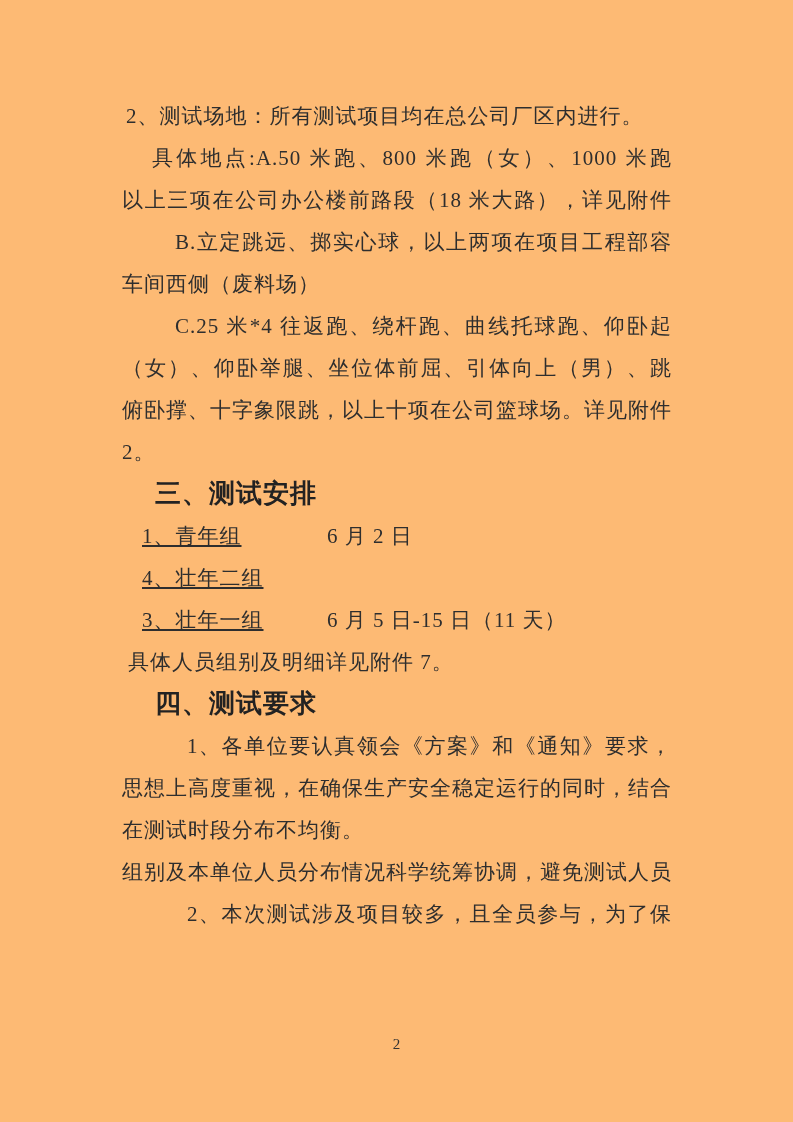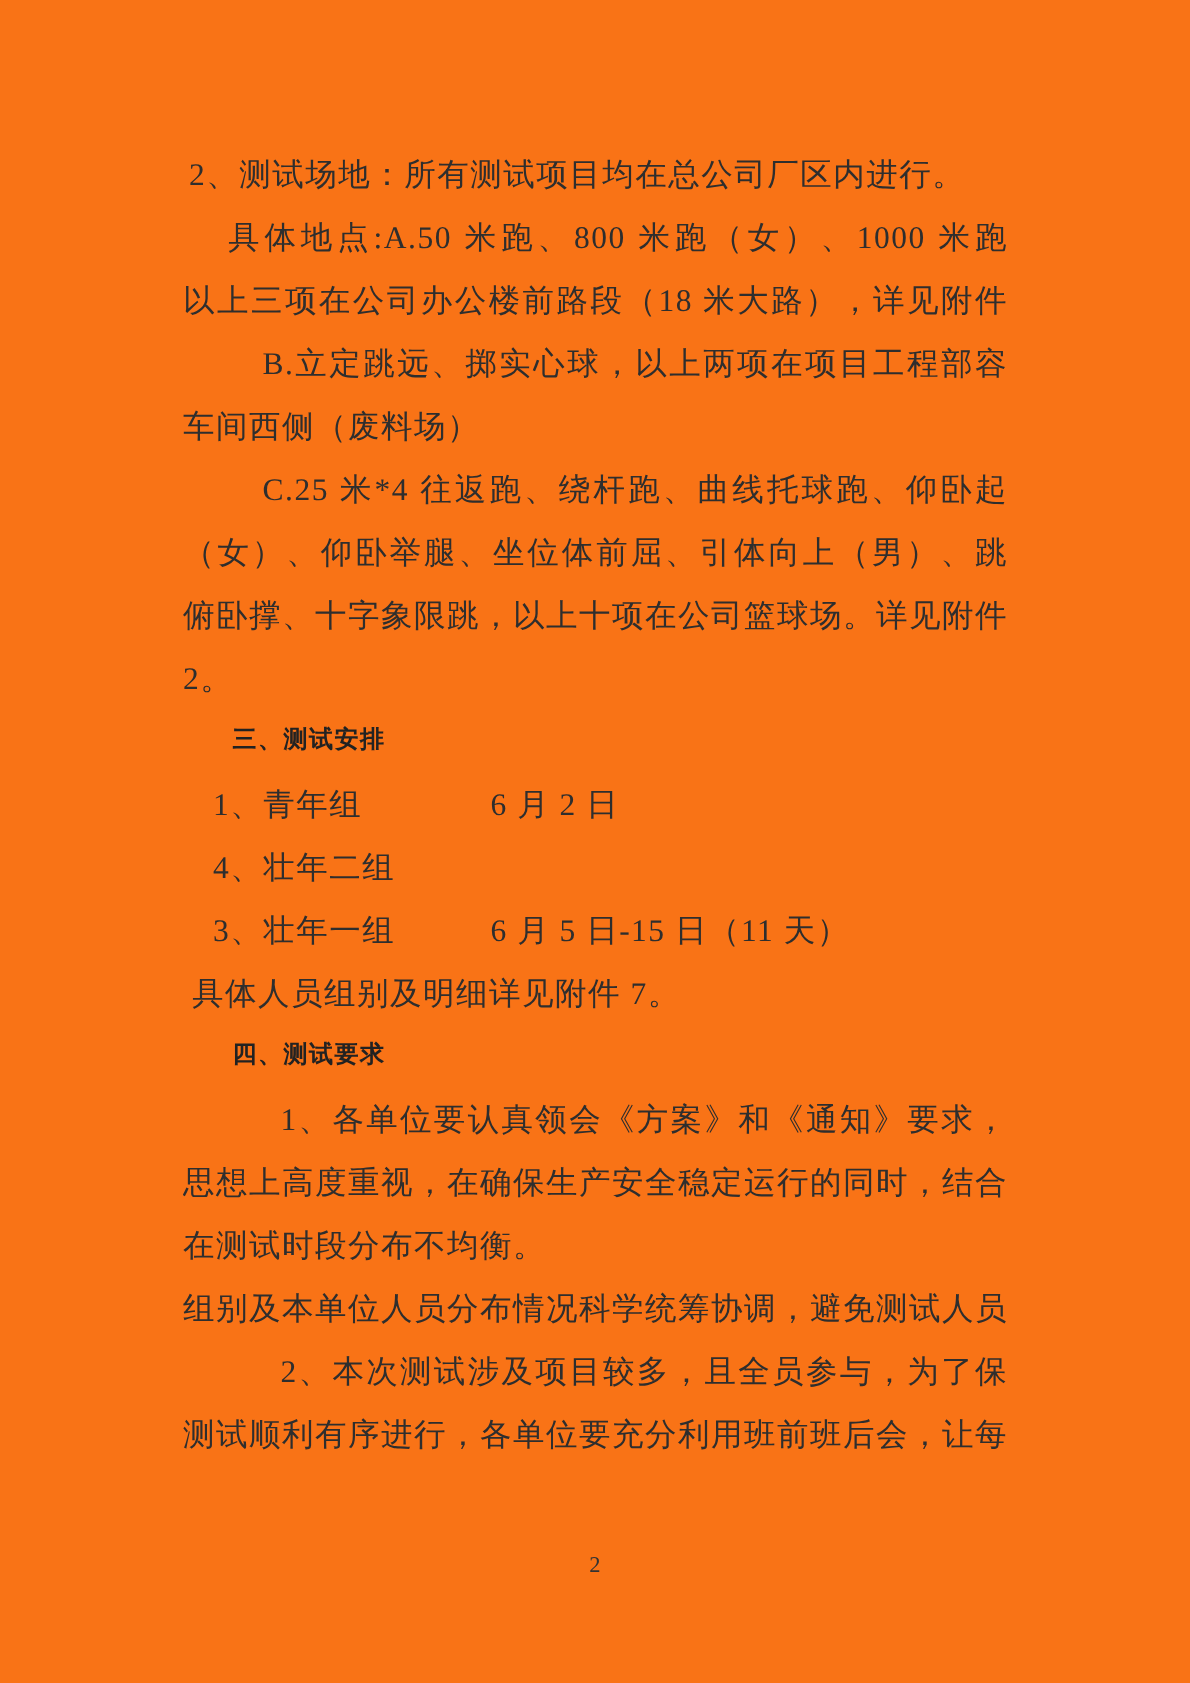--- a/index.html
+++ b/index.html
@@ -2,21 +2,21 @@
 <html><head>
 <meta charset="utf-8">
 <style>
   html, body { margin: 0; padding: 0; }
   body { background: #ffffff; }
 
   .page {
     position: relative;
     width: 793px;
     height: 1122px;
-    background: #f97316;
+    background: #fdba74;
     overflow: hidden;
     font-family: "Liberation Serif", "DejaVu Serif", serif;
     color: #2e2e2e;
   }
 
   .content {
     position: absolute;
     left: 122px;
     top: 95px;
     width: 550px;
@@ -34,31 +34,31 @@
 
   
   .jf {
     text-align: justify;
     text-align-last: justify;
   }
 
   
   .i4  { text-indent: 4px;  }
   .i6  { text-indent: 6px;  }
-  .i20 { text-indent: 20px; }
+  .i20 { text-indent: 20px; text-decoration: underline; }
   .i30 { text-indent: 30px; }
   .i33 { text-indent: 33px; }
   .i53 { text-indent: 53px; }
   .i65 { text-indent: 65px; }
 
   
   .hd {
-    font-family: Liberation Mono, monospace;
+    font-family: Liberation Serif, serif;
     font-weight: bold;
-    font-size: 16px;
+    font-size: 26px;
     color: #222222;
   }
 
   
   .sched { position: relative; }
   .sched .date {
     position: absolute;
     left: 185px;
     top: 0;
   }
@@ -119,19 +119,18 @@
 
     <div>
       <div class="ln i65 jf">1、各单位要认真领会《方案》和《通知》要求，从</div>
       <div class="ln jf">思想上高度重视，在确保生产安全稳定运行的同时，结合</div>
       <div class="ln">在测试时段分布不均衡。</div>
       <div class="ln jf">组别及本单位人员分布情况科学统筹协调，避免测试人员</div>
     </div>
 
     <div>
       <div class="ln i65 jf">2、本次测试涉及项目较多，且全员参与，为了保证</div>
-      <div class="ln jf">测试顺利有序进行，各单位要充分利用班前班后会，让每</div>
     </div>
 
   </div>
 
   <div class="page-number">2</div>
 </div>
 
 </body></html>

